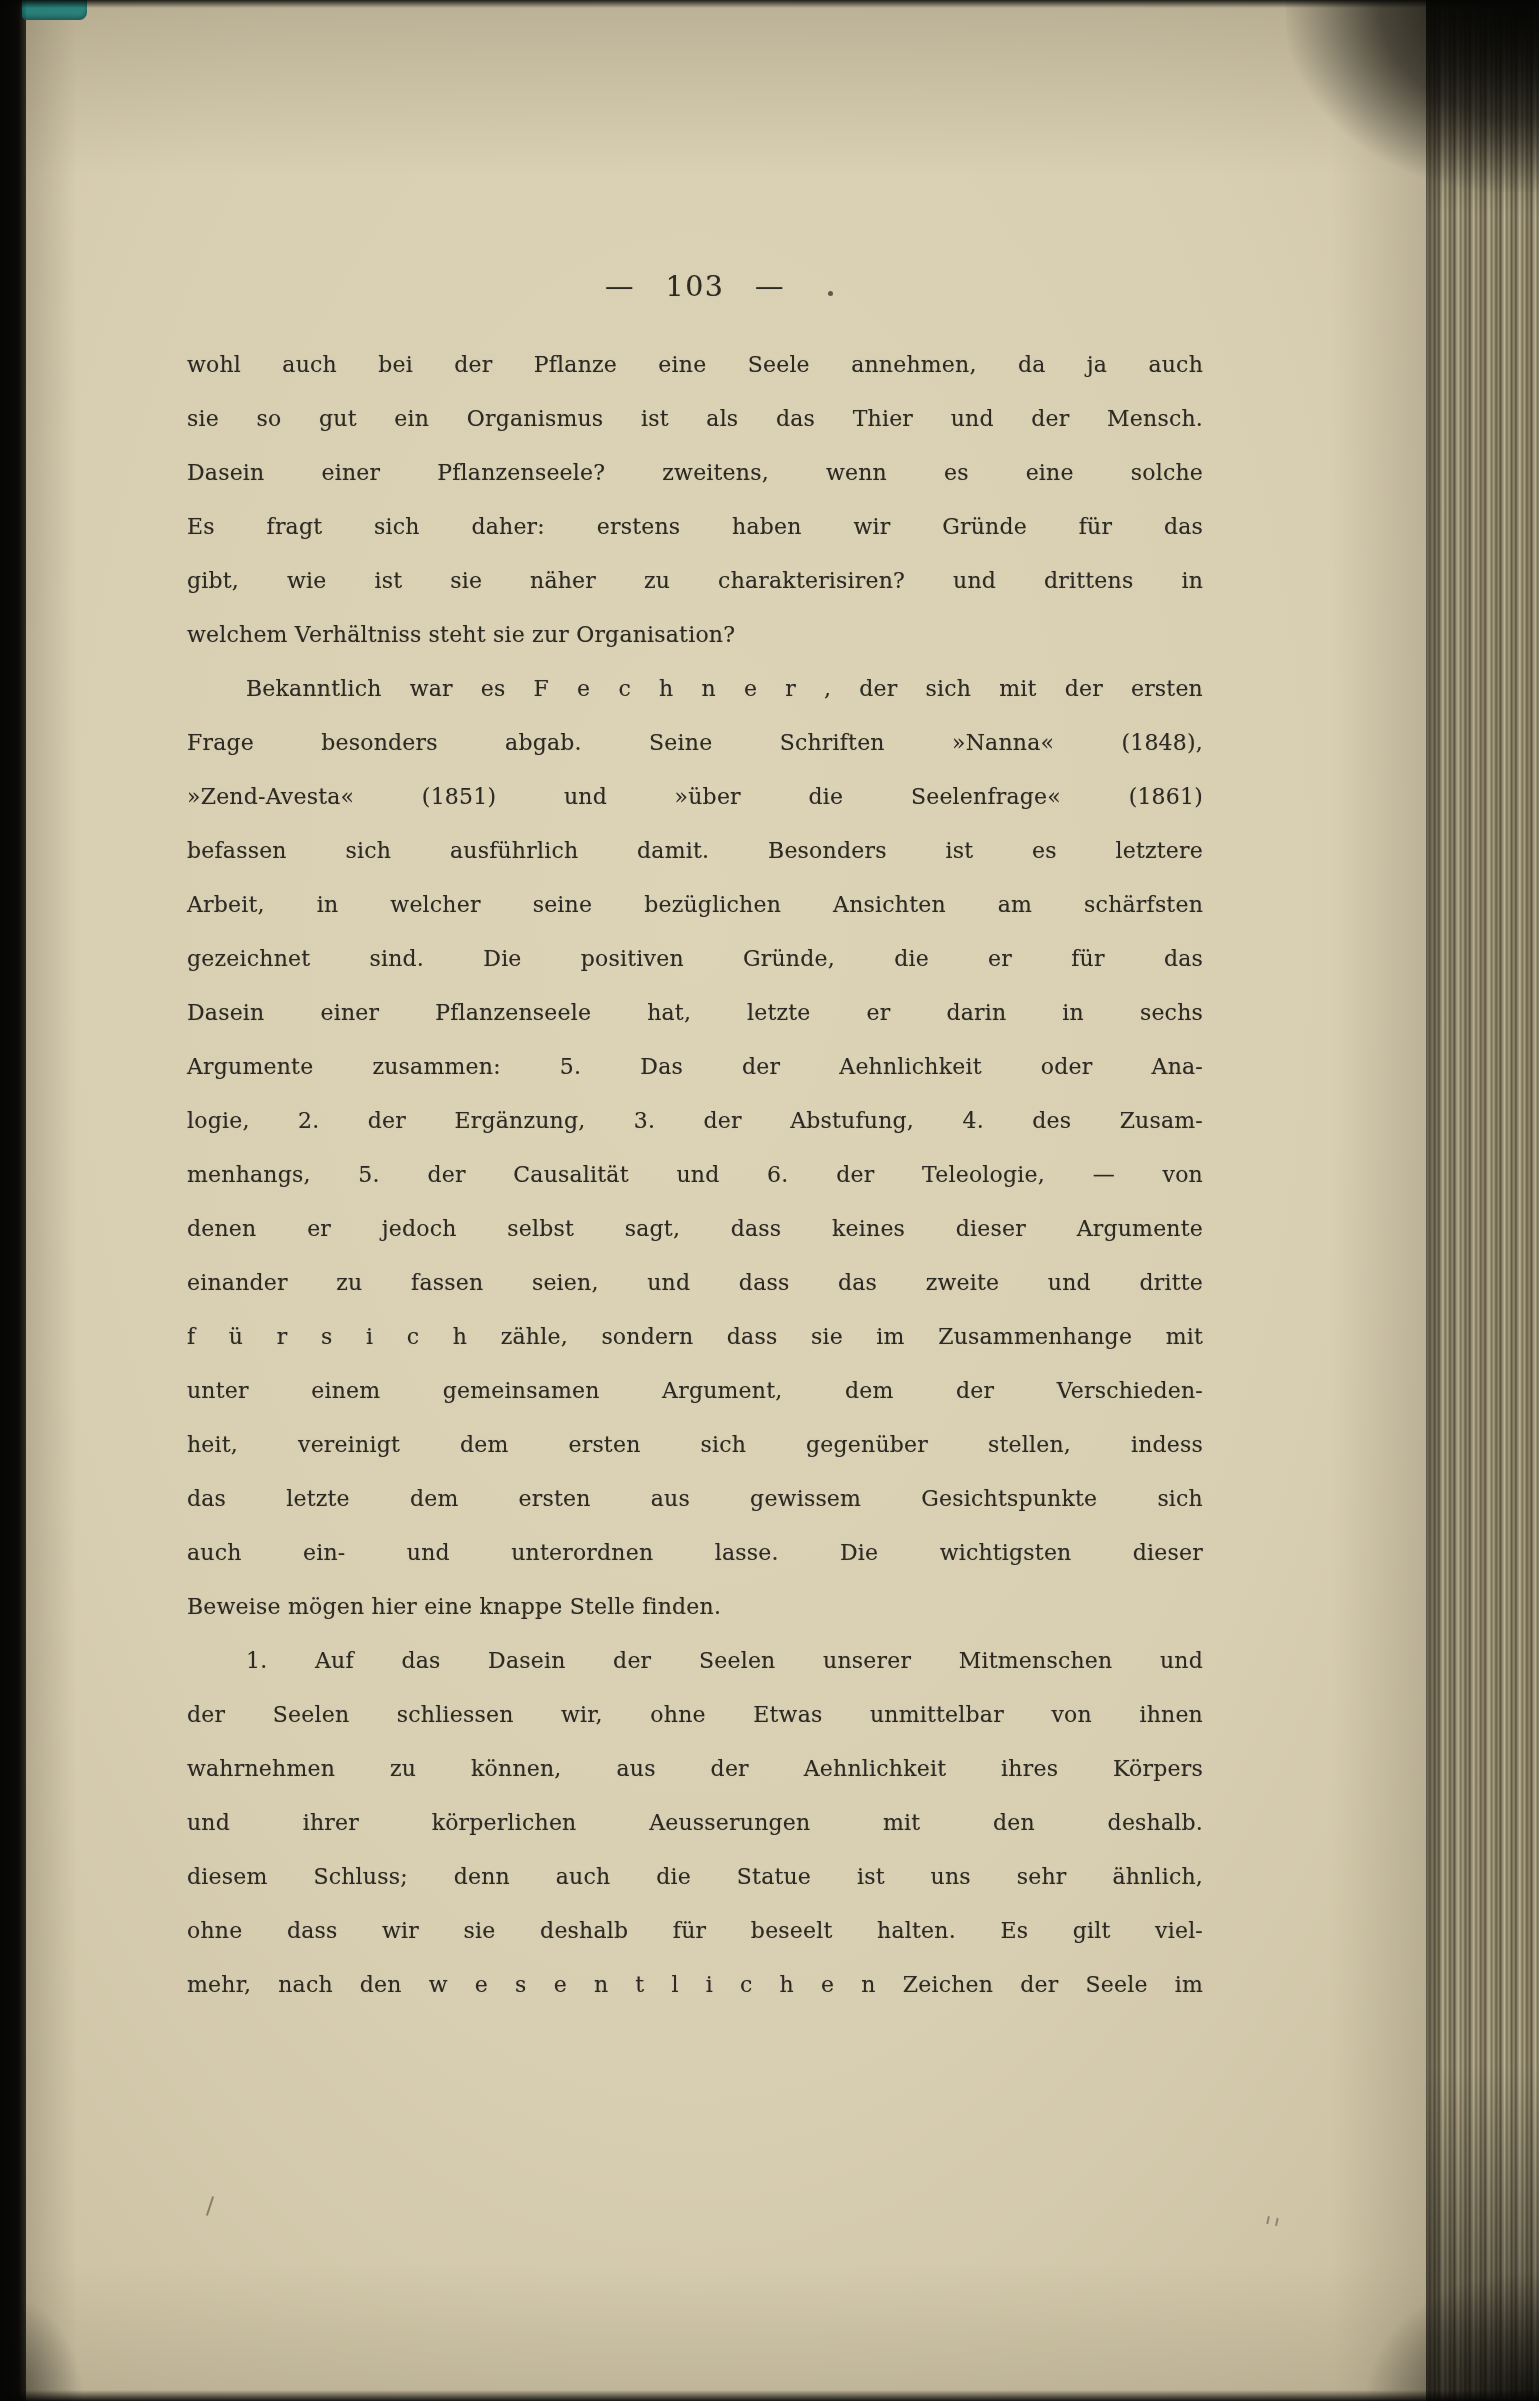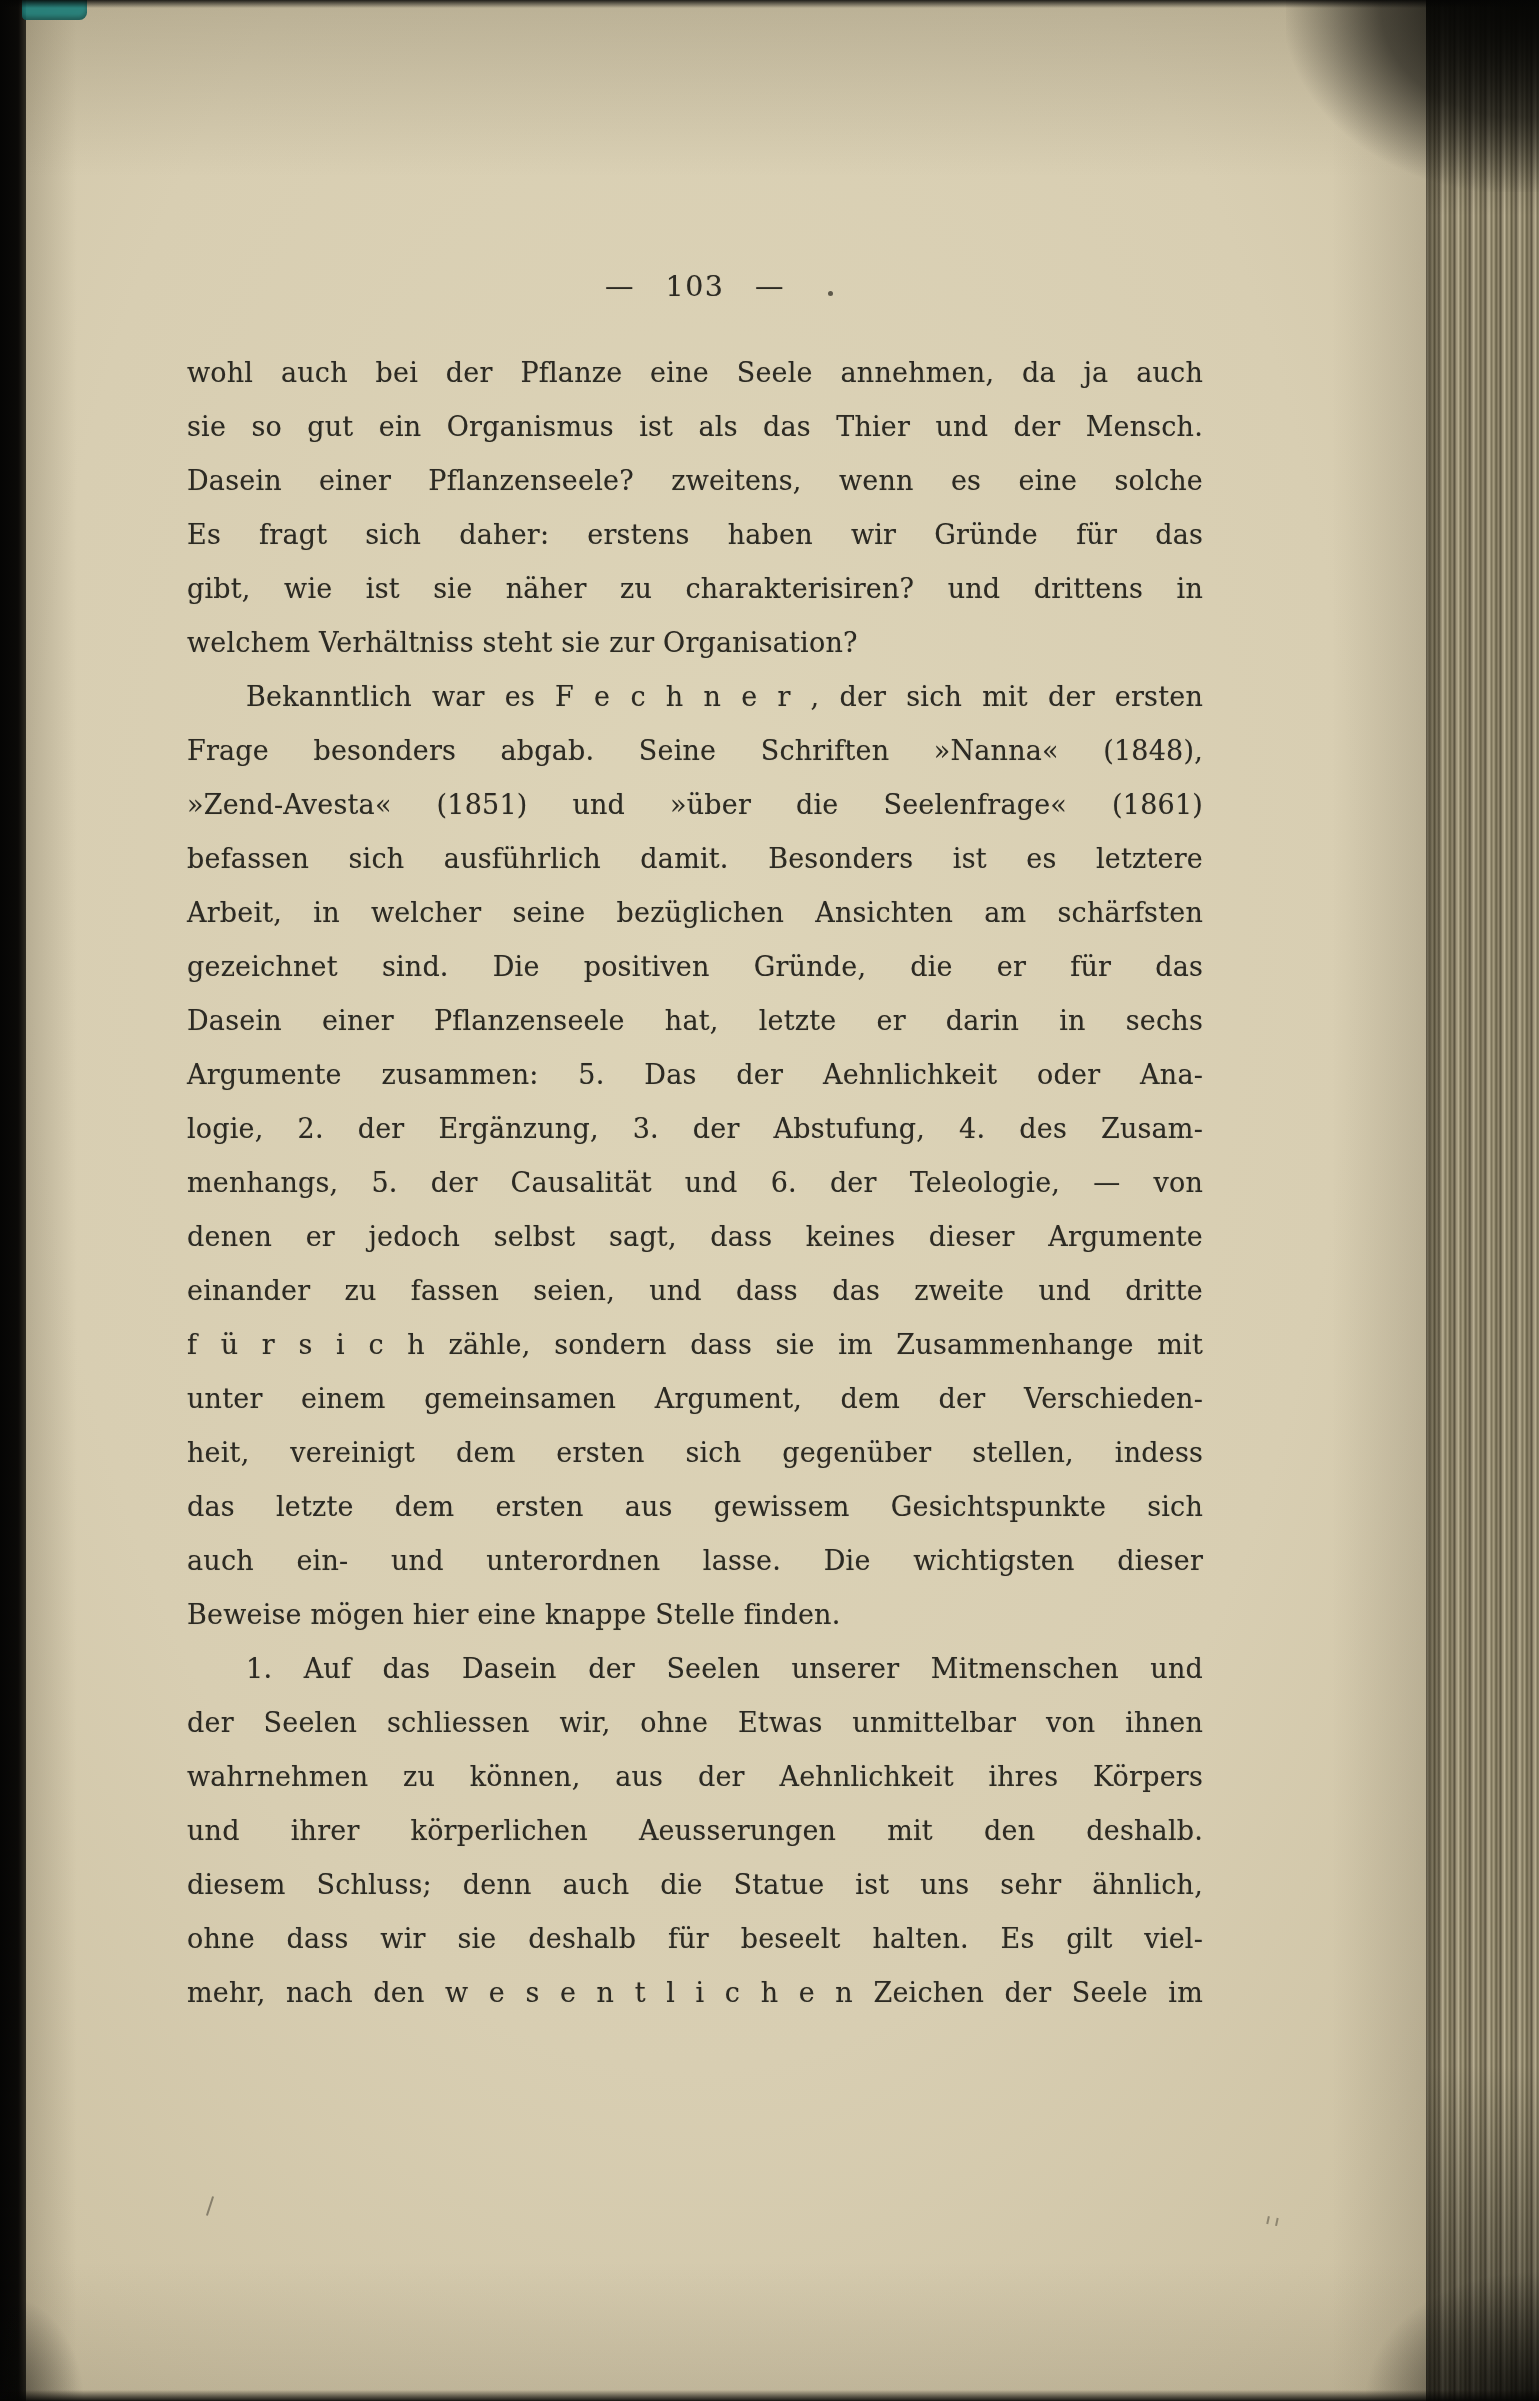--- a/index.html
+++ b/index.html
@@ -70,23 +70,23 @@
     position: absolute; left: 187px; top: 268px; width: 1016px;
     color: var(--ink, #2c2a23);
     text-shadow: 0 0 0.8px rgba(44,42,35,0.35);
   }
   .page-number {
     text-align: center;
     font-size: 28.5px;
     line-height: 38px;
     letter-spacing: 1.5px;
     word-spacing: 20px;
-    margin-bottom: 40px;
+    margin-bottom: 32px;
   }
-  .body-text { font-size: 27px; line-height: 54px; }
+  .body-text { font-size: 22px; line-height: 54px; }
   .line { text-align: justify; text-align-last: left; letter-spacing: 0.2px; white-space: normal; }
   .line.j { text-align-last: justify; }
   .line.indent { text-indent: 59px; }
   
   .speck-dot {
     position: absolute; left: 828px; top: 291px; width: 5.4px; height: 5.4px;
     border-radius: 50%; background: rgba(52,49,40,0.75);
   }
   .speck-slash {
     position: absolute; left: 209px; top: 2196px; width: 2.3px; height: 20px;

